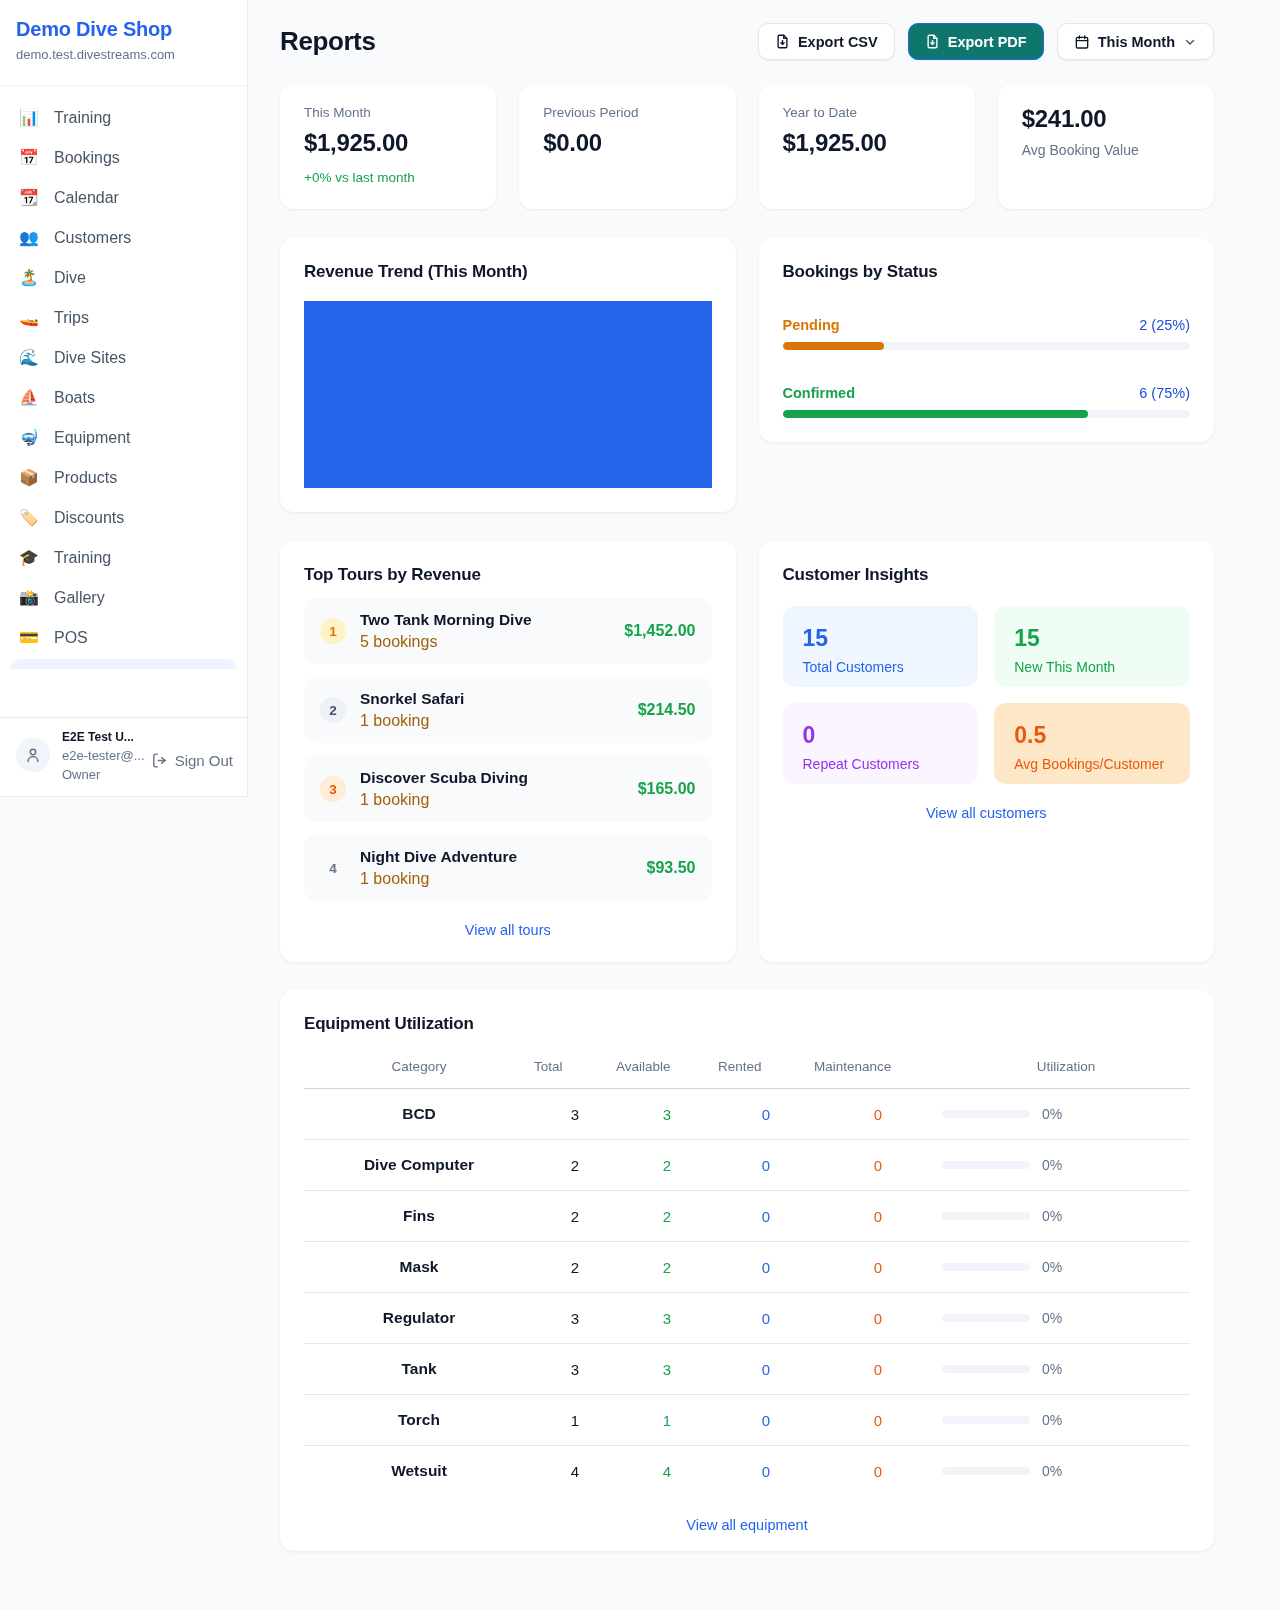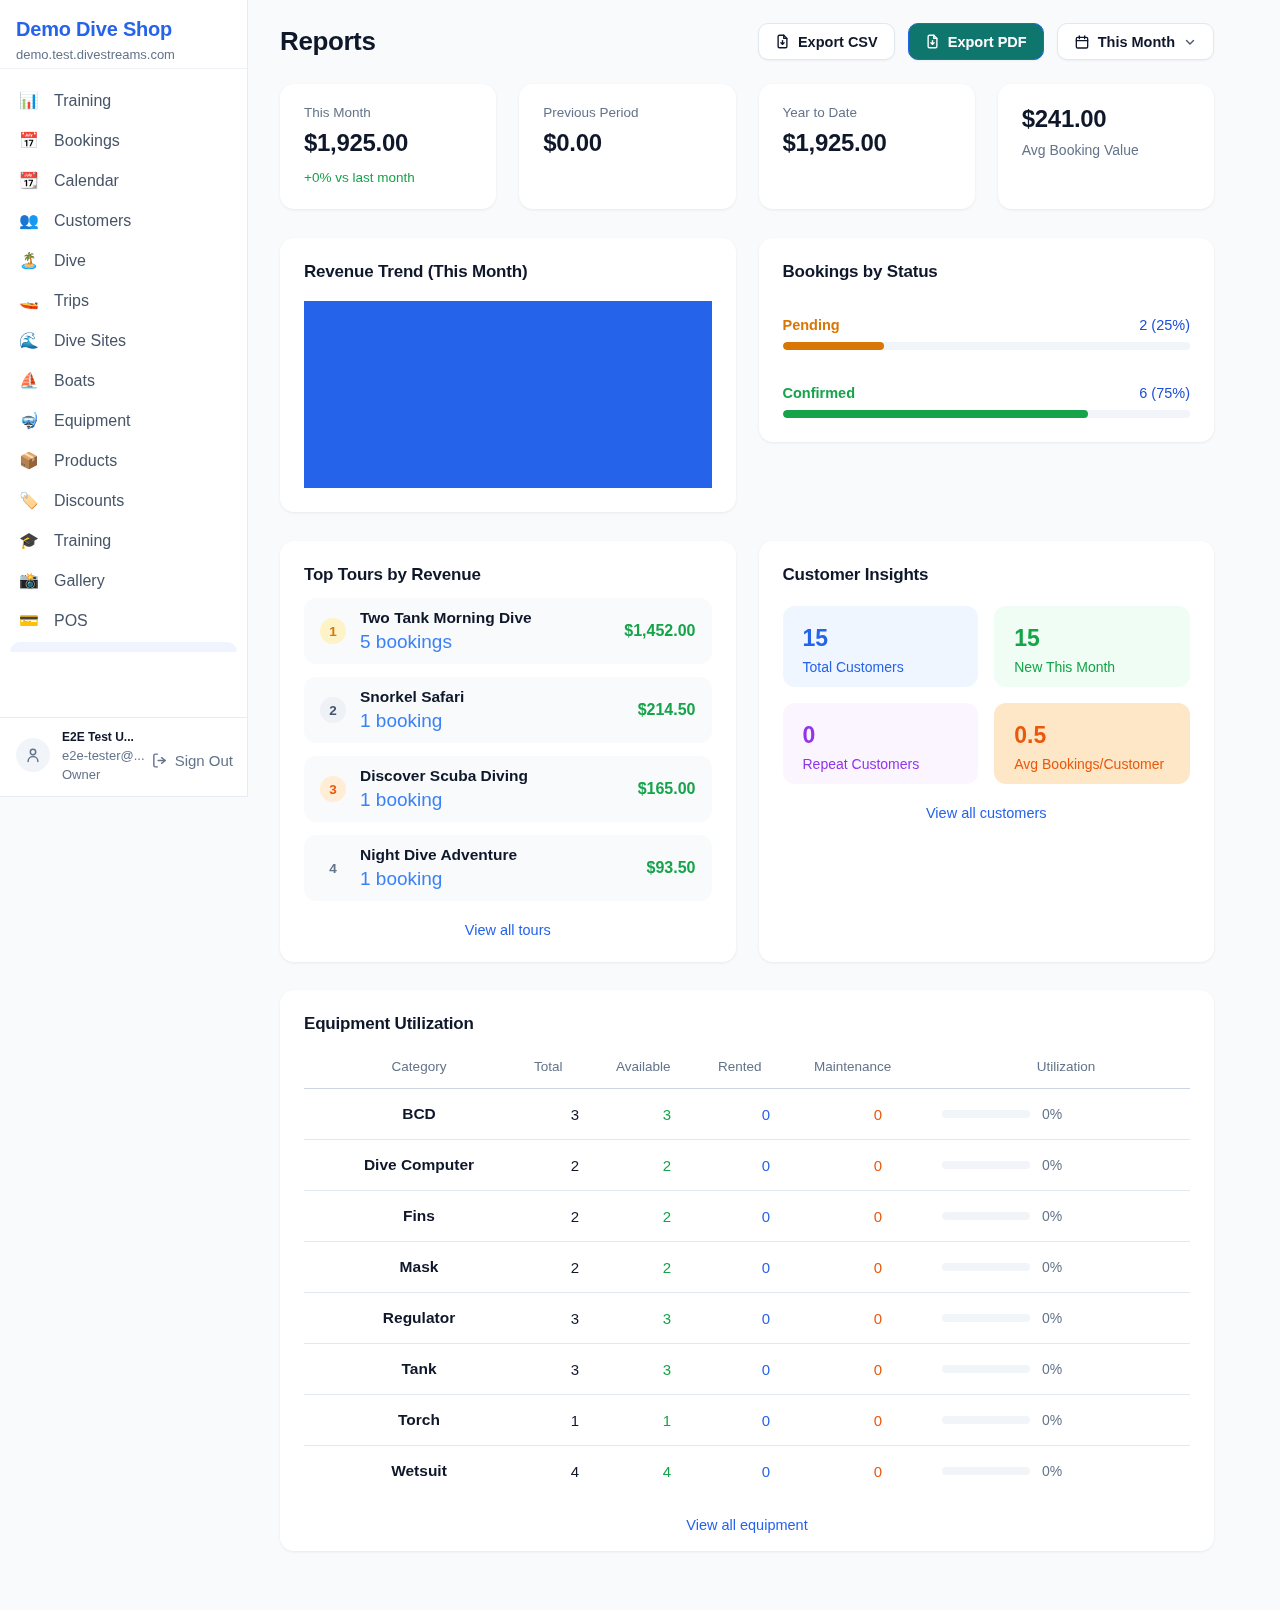--- a/index.html
+++ b/index.html
@@ -7,21 +7,21 @@
   body {
     height:1610px; background:#f8fafc; color:#0f172a;
     font-family:"Liberation Sans", sans-serif; position:relative; overflow:hidden;
   }
   
   .sidebar {
     position:absolute; top:0; left:0; width:248px; height:797px;
     background:#ffffff; border-right:1px solid #e8ecf2; border-bottom:1px solid #e8ecf2;
     display:flex; flex-direction:column;
   }
-  .side-head { padding:18px 16px 6px; border-bottom:1px solid #eef1f6; }
+  .side-head { padding:18px 16px 23px; border-bottom:1px solid #eef1f6; }
   .shop-name { color:#2563eb; font-size:20px; font-weight:bold; letter-spacing:-0.2px; }
   .shop-domain { color:#64748b; font-size:13px; margin-top:6px; }
   .nav { padding:12px 8px 0; flex:1; overflow:hidden; }
   .nav-item { display:flex; align-items:center; gap:14px; padding:10px 10px; margin-bottom:1px;
               color:#475569; font-size:16px; border-radius:10px; cursor:pointer; }
   .nav-icon { width:22px; font-size:16px; text-align:center; flex:none; }
   .active-pill { height:10px; background:#eff4fe; border-radius:10px 10px 0 0; margin:2px 2px 0; }
   .side-footer { border-top:1px solid #e8ecf2; padding:12px 16px 14px; display:flex; gap:12px; position:relative; }
   .avatar { width:34px; height:34px; border-radius:50%; background:#f1f5f9;
             display:flex; align-items:center; justify-content:center; margin-top:8px; flex:none; }
@@ -61,21 +61,21 @@
   .status-label { font-weight:bold; }
   .status-count { color:#1d4ed8; }
   .track { height:8px; background:#f1f5f9; border-radius:99px; margin-top:9px; overflow:hidden; }
   .fill { height:100%; border-radius:99px; }
   
   .tour-item { display:flex; align-items:center; background:#f8fafc; border-radius:12px;
                padding:12px 16px; margin-top:13px; height:66px; }
   .rank { width:26px; height:26px; border-radius:50%; display:flex; align-items:center;
           justify-content:center; font-size:13.5px; font-weight:bold; margin-right:14px; flex:none; }
   .tour-name { font-size:15.5px; font-weight:bold; }
-  .tour-sub { color:#3b82f6; font-size:19px; margin-top:4px; }
+  .tour-sub { color:#a16207; font-size:16px; margin-top:4px; }
   .tour-amt { margin-left:auto; color:#16a34a; font-weight:bold; font-size:16px; }
   .view-link { display:block; width:100%; text-align:center; color:#2563eb; font-size:14.5px;
                margin-top:21px; background:none; border:none; cursor:pointer; font-family:inherit; }
   
   .ci-grid { display:grid; grid-template-columns:1fr 1fr; gap:16px; margin-top:21px; }
   .ci-tile { border-radius:12px; padding:19px 20px; height:81px; }
   .ci-value { font-size:23px; font-weight:bold; }
   .ci-label { font-size:14px; margin-top:7px; }
   
   .equip { margin-top:28px; padding:24px 24px 18px; }

